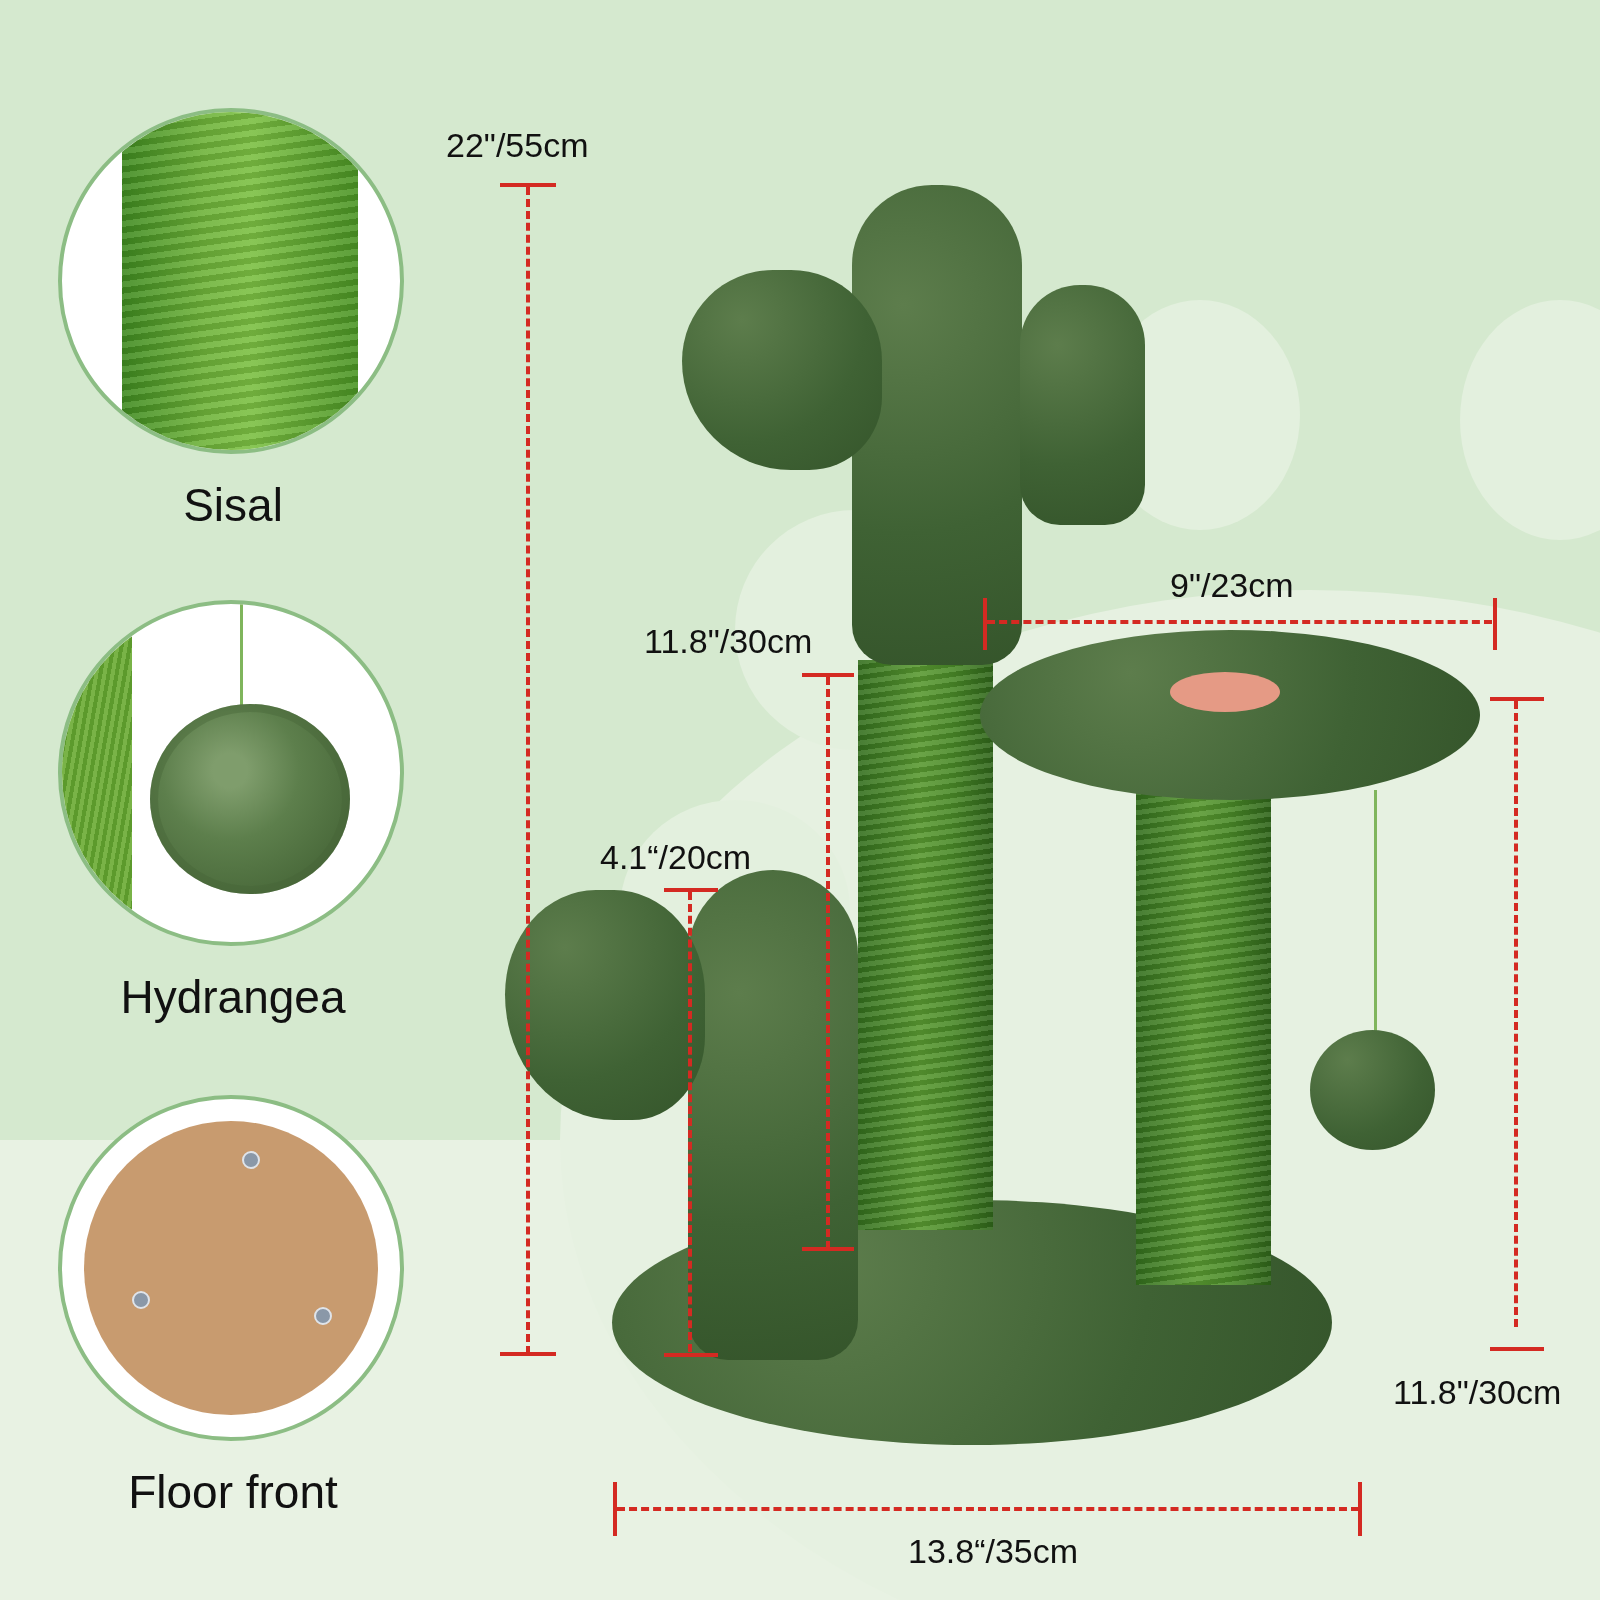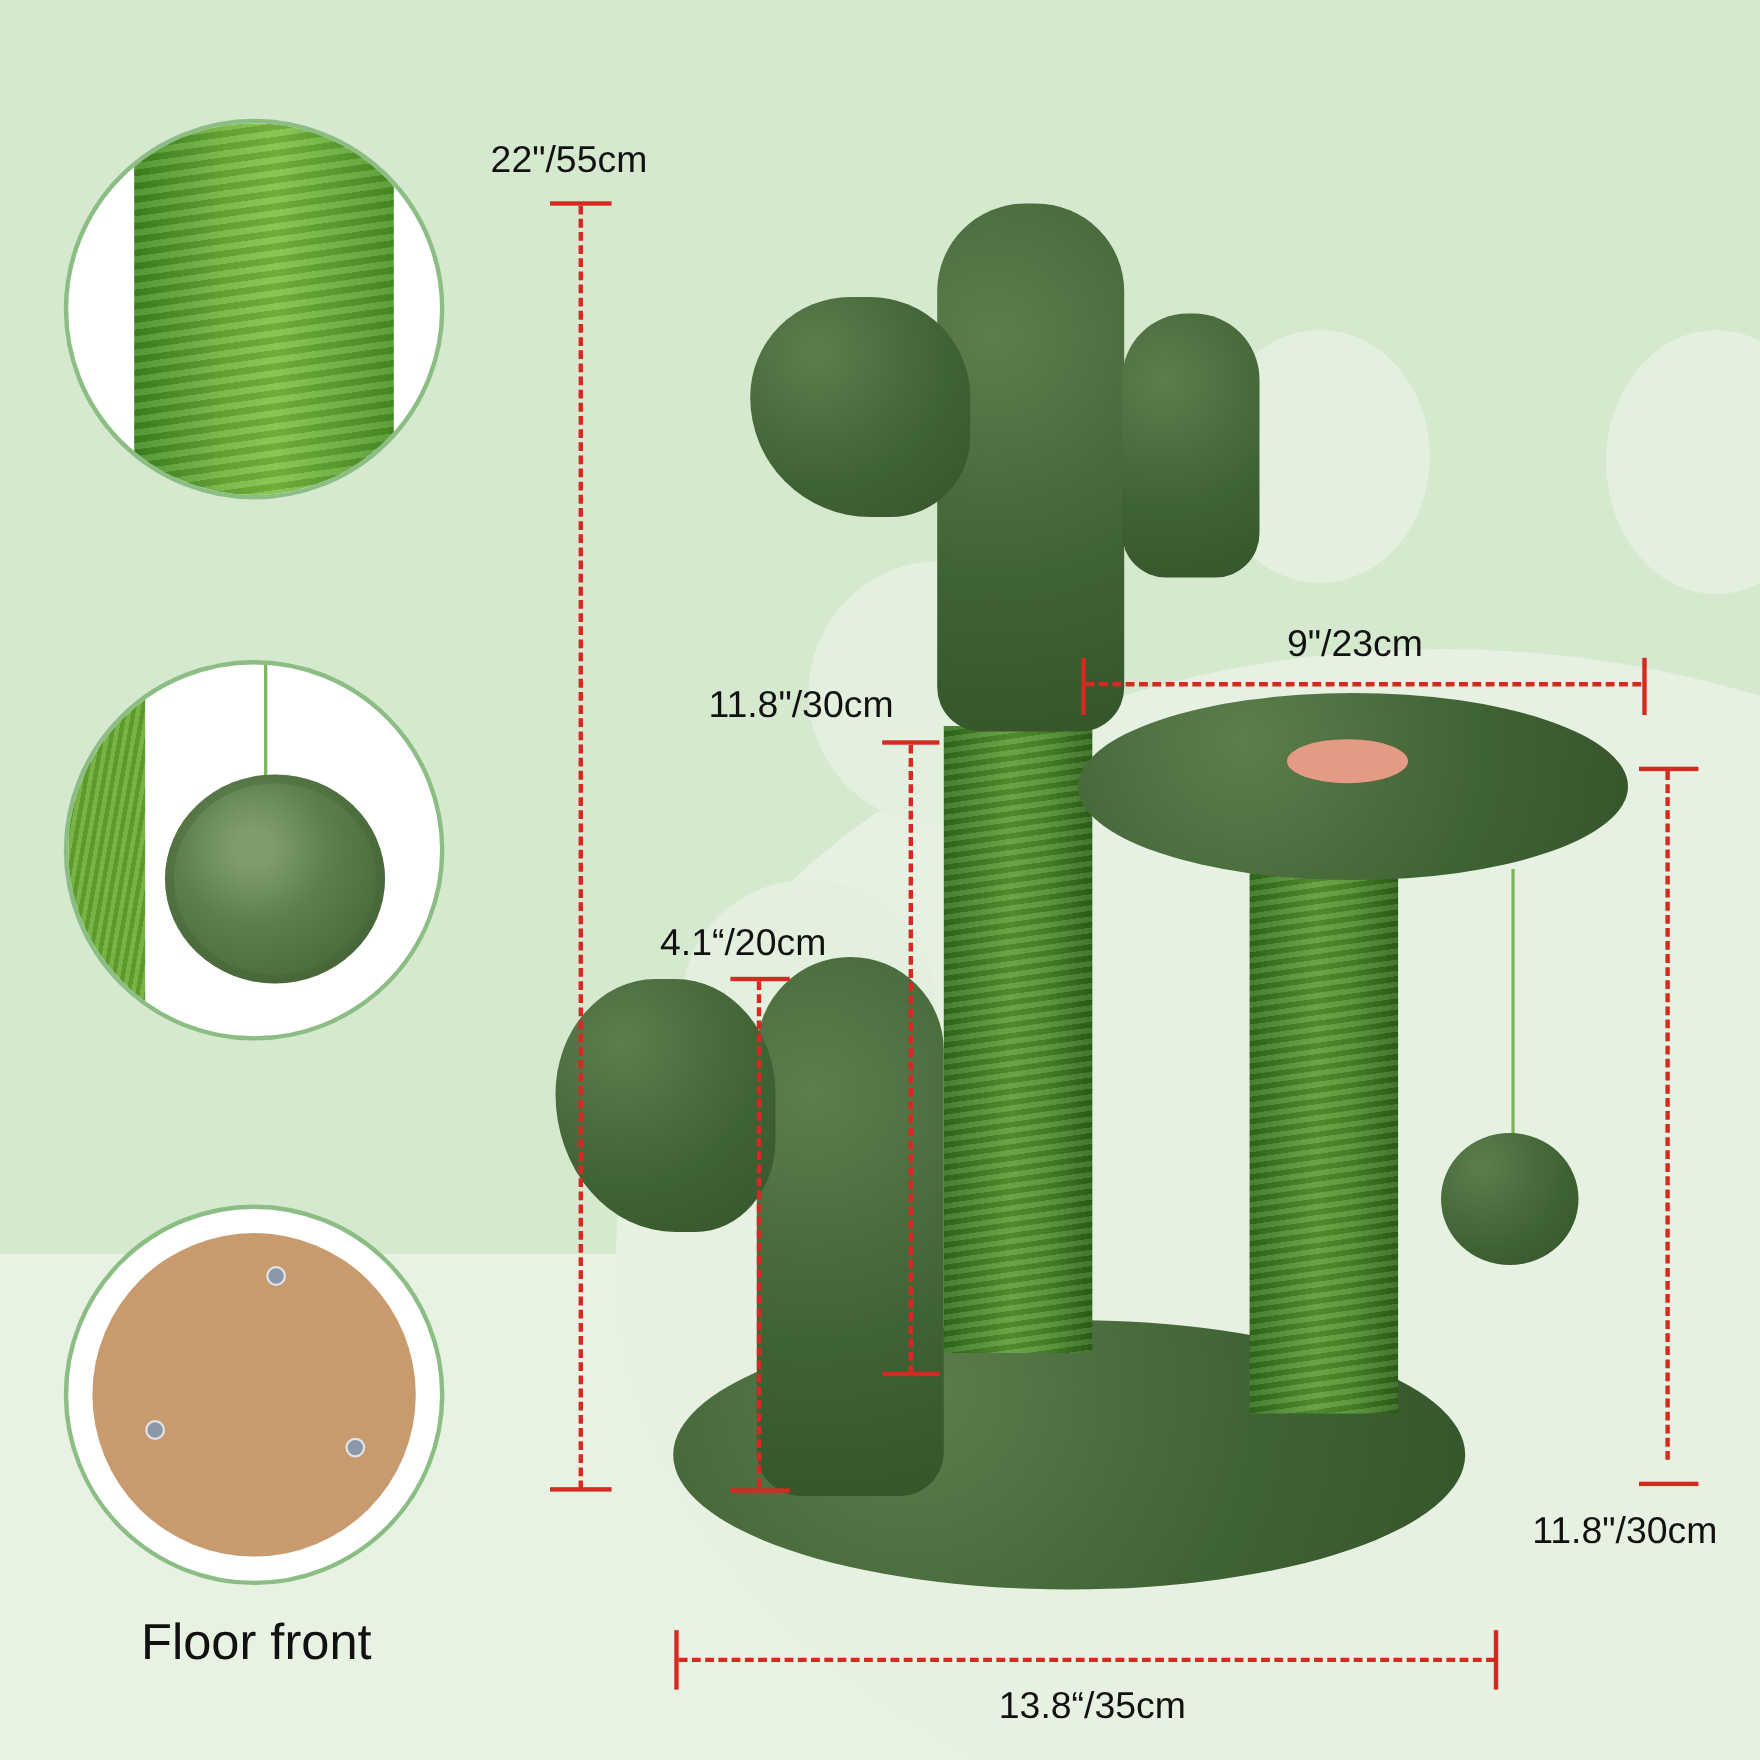--- a/index.html
+++ b/index.html
@@ -55,28 +55,30 @@
 <div class="bg-floor-arc"></div>
 <div class="bg-blob" style="left:1100px;top:300px;width:200px;height:230px;"></div>
 <div class="bg-blob" style="left:1460px;top:300px;width:200px;height:240px;"></div>
 <div class="bg-blob" style="left:735px;top:510px;width:240px;height:240px;"></div>
 <div class="bg-blob" style="left:620px;top:800px;width:230px;height:220px;"></div>
 
 <div class="feature" style="top:108px;">
   <div class="circle">
     <div class="sisal-post"></div>
   </div>
+  <div class="label">Sisal</div>
 </div>
 
 <div class="feature" style="top:600px;">
   <div class="circle">
     <div class="hyd-post"></div>
     <div class="hyd-string"></div>
     <div class="hyd-ball"></div>
   </div>
+  <div class="label">Hydrangea</div>
 </div>
 
 <div class="feature" style="top:1095px;">
   <div class="circle">
     <div class="ff-ring"></div>
     <div class="ff-screw" style="left:180px;top:52px;"></div>
     <div class="ff-screw" style="left:70px;top:192px;"></div>
     <div class="ff-screw" style="left:252px;top:208px;"></div>
   </div>
   <div class="label">Floor front</div>

